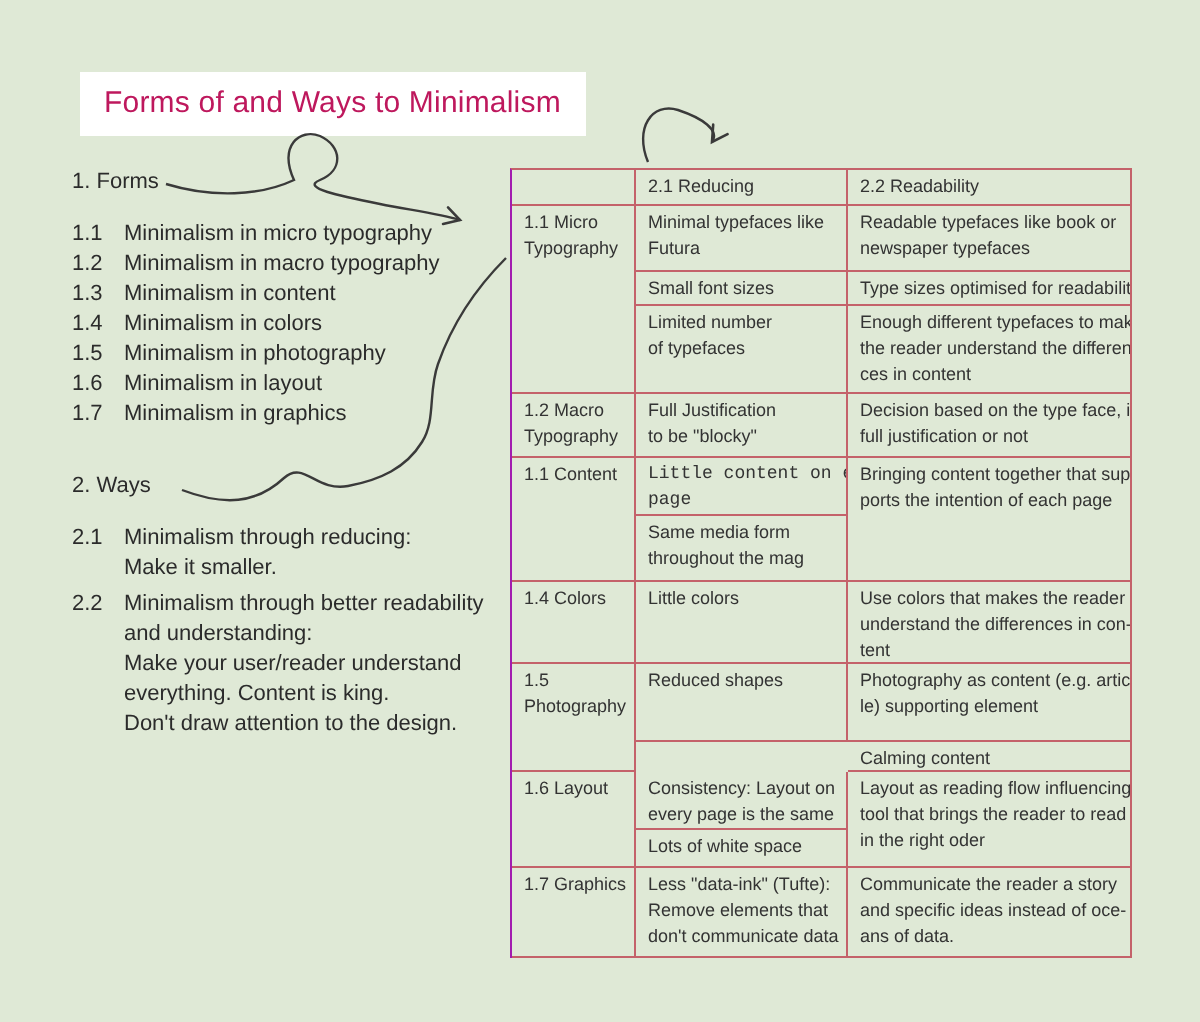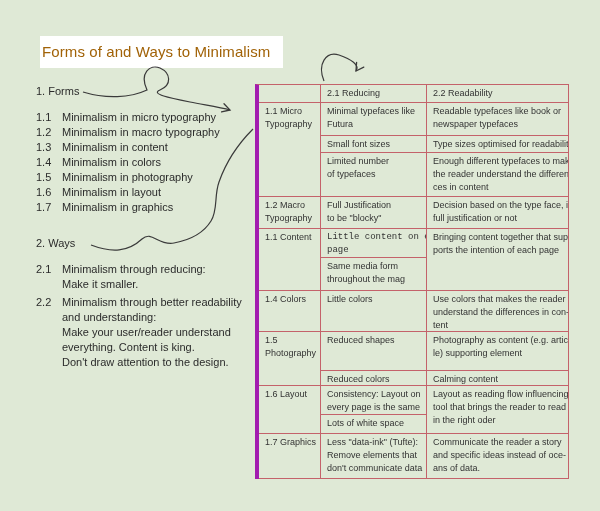--- a/index.html
+++ b/index.html
@@ -4,41 +4,41 @@
 <style>
   html,body{margin:0;padding:0;}
   body{
     width:600px;height:511px;position:relative;overflow:hidden;
     background:#dfe9d6;color:#2b2b2b;
     font-family:"Liberation Sans","DejaVu Sans",sans-serif;
   }
   
   .title-box{
     position:absolute;left:40px;top:36px;
-    background:#ffffff;padding:7px 13px 8px 2px;
-    font-size:15px;color:#a16207;letter-spacing:.1px;white-space:nowrap;
+    background:#ffffff;padding:7px 13px 8px 12px;
+    font-size:15px;color:#be185d;letter-spacing:.1px;white-space:nowrap;
   }
   
   .heading{position:absolute;left:36px;font-size:11px;}
   .forms-heading{top:85px;}
   .ways-heading{top:237px;}
   .list{position:absolute;left:36px;margin:0;padding:0;list-style:none;font-size:11px;line-height:15px;}
   .forms-list{top:110px;}
   .ways-list{top:262px;}
   .list li{display:flex;}
   .list .num{width:26px;flex:none;}
   .ways-list li{margin-bottom:3px;}
   .preline{white-space:pre-line;}
   
   .mtable{
     position:absolute;left:255px;top:84px;
     display:grid;
     grid-template-columns:62px 106px 142px;
     grid-template-rows:18px 33px 17px 44px 32px 29px 33px 41px 39px 15px 29px 19px 45px;
-    border-top:1px solid #c4626a;border-left:4px solid #a21caf;
+    border-top:1px solid #c4626a;border-left:1px solid #a21caf;
     font-size:9px;line-height:13px;
   }
   .cell{
     border-right:1px solid #c4626a;border-bottom:1px solid #c4626a;
     box-sizing:border-box;padding:2px 4px 1px 6px;overflow:hidden;
     white-space:pre;color:#333;
   }
   
   .overlay{position:absolute;left:0;top:0;pointer-events:none;}
 </style>
@@ -135,21 +135,20 @@
   <div class="cell" style="grid-area:8/2;">Little colors</div>
   <div class="cell" style="grid-area:8/3;">Use colors that makes the reader
 understand the differences in con-
 tent</div>
 
   <div class="cell" style="grid-area:9/1/11/2;">1.5
 Photography</div>
   <div class="cell" style="grid-area:9/2;">Reduced shapes</div>
   <div class="cell" style="grid-area:9/3;">Photography as content (e.g. artic-
 le) supporting element</div>
-  <div class="cell" style="grid-area:10/2;">Reduced colors</div>
   <div class="cell" style="grid-area:10/3;">Calming content</div>
 
   <div class="cell" style="grid-area:11/1/13/2;">1.6 Layout</div>
   <div class="cell" style="grid-area:11/2;">Consistency: Layout on
 every page is the same</div>
   <div class="cell" style="grid-area:12/2;">Lots of white space</div>
   <div class="cell" style="grid-area:11/3/13/4;">Layout as reading flow influencing
 tool that brings the reader to read
 in the right oder</div>
 

